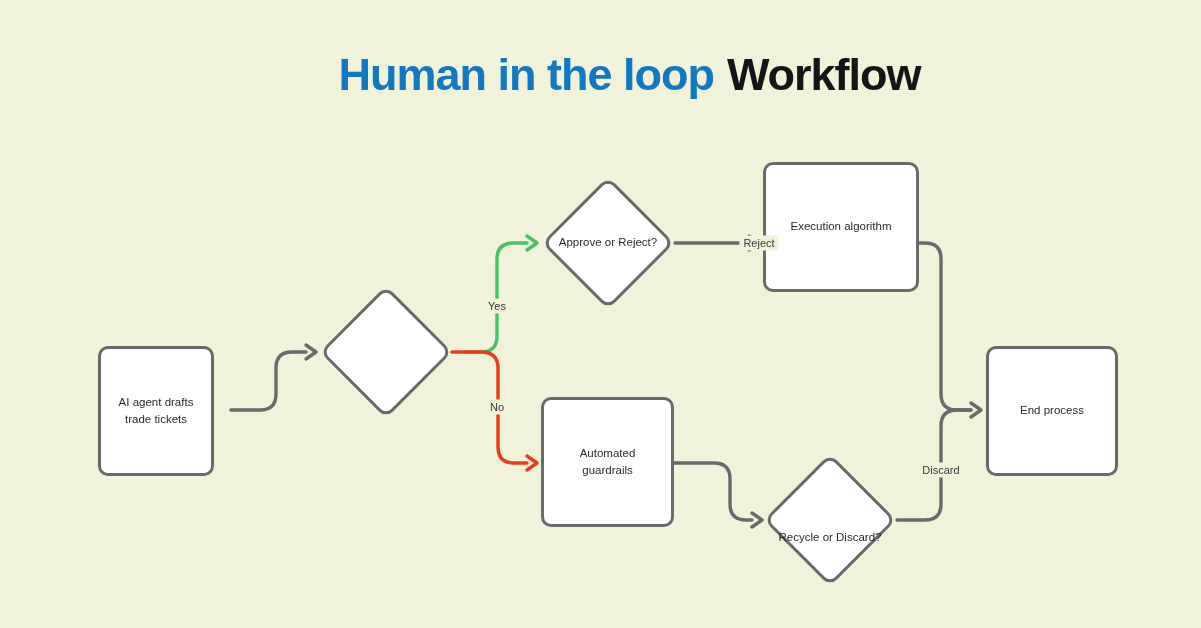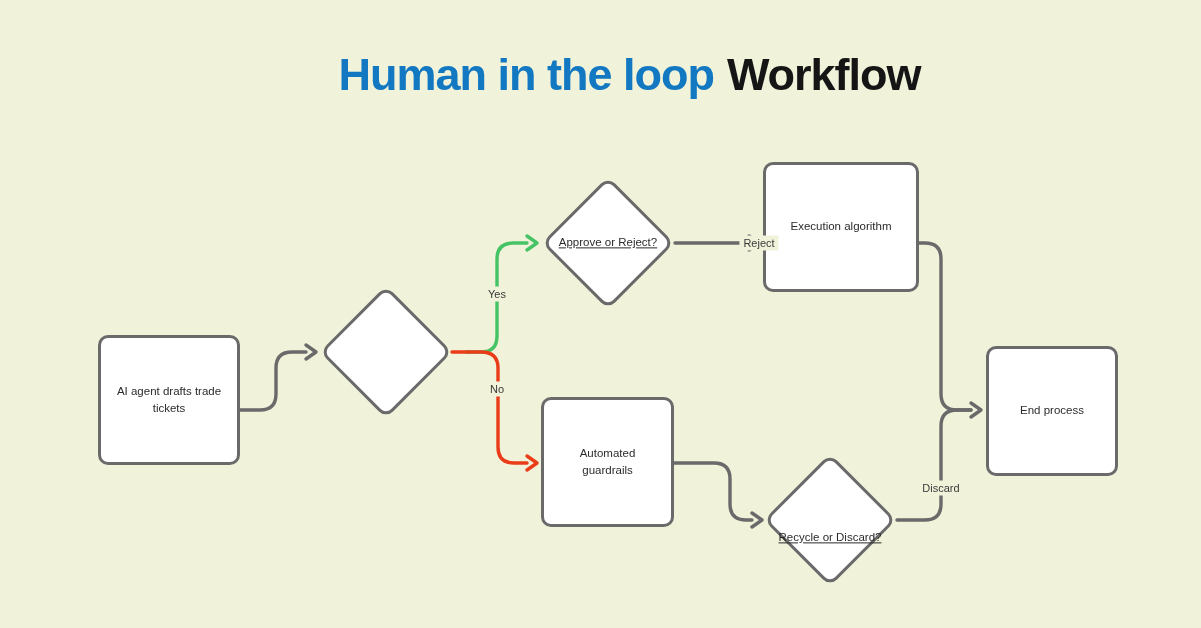--- a/index.html
+++ b/index.html
@@ -31,21 +31,21 @@
   .head-yes{fill:none;stroke:var(--yes_green);stroke-width:3.4;stroke-linecap:round;stroke-linejoin:round;}
   .head-no{fill:none;stroke:var(--no_red);stroke-width:3.4;stroke-linecap:round;stroke-linejoin:round;}
 
   .box{position:absolute;background:var(--node_fill);border:3.4px solid var(--stroke_gray);
        border-radius:10px;display:flex;align-items:center;justify-content:center;
        text-align:center;color:var(--node_text);font-size:11.5px;line-height:1.5;
        padding:0 9px;}
   .diamond{position:absolute;width:94px;height:94px;background:var(--node_fill);
        border:3.4px solid var(--stroke_gray);border-radius:10px;transform:rotate(45deg);}
   .diamond-label{position:absolute;width:104px;transform:translate(-50%,-50%);
-       text-align:center;color:var(--node_text);font-size:11.5px;line-height:1.5;text-decoration:underline;}
+       text-align:center;color:var(--node_text);font-size:11.5px;line-height:1.5;}
   .edge-label{position:absolute;transform:translate(-50%,-50%);background:var(--background);
        color:var(--label_text);font-size:11px;padding:2px 4px;line-height:1;}
 </style>
 </head>
 <body>
 
 <div class="canvas">
 
   <h1 class="title"><span class="accent">Human in the loop</span><span class="dark">Workflow</span></h1>
 
@@ -65,39 +65,39 @@
 
     <path class="edge" d="M895,243 H925 Q941,243 941,259 V394 Q941,410 957,410 H971"></path>
 
     <path class="edge" d="M897,520 H925 Q941,520 941,504 V426 Q941,410 957,410 H971"></path>
     <path class="head" d="M971,403 L981,410 L971,417"></path>
 
     <path class="edge" d="M674,463 H714 Q730,463 730,479 V504 Q730,520 746,520 H752"></path>
     <path class="head" d="M752,513 L762,520 L752,527"></path>
   </svg>
 
-  <div class="box" style="left:98px;top:335px;width:142px;height:130px">
+  <div class="box" style="left:98px;top:346px;width:116px;height:130px">
     <span>AI agent drafts trade tickets</span>
   </div>
   <div class="box" style="left:763px;top:162px;width:156px;height:130px">
     <span>Execution algorithm</span>
   </div>
   <div class="box" style="left:986px;top:346px;width:132px;height:130px">
     <span>End process</span>
   </div>
   <div class="box" style="left:541px;top:397px;width:133px;height:130px">
     <span>Automated guardrails</span>
   </div>
 
   <div class="diamond" style="left:339px;top:305px"></div>
 
   <div class="diamond" style="left:561px;top:196px"></div>
   <div class="diamond-label" style="left:608px;top:243px">Approve or Reject?</div>
 
   <div class="diamond" style="left:783px;top:473px"></div>
   <div class="diamond-label" style="left:830px;top:538px">Recycle or Discard?</div>
 
-  <div class="edge-label" style="left:497px;top:294px">Yes</div>
-  <div class="edge-label" style="left:497px;top:389px">No</div>
+  <div class="edge-label" style="left:497px;top:306px">Yes</div>
+  <div class="edge-label" style="left:497px;top:407px">No</div>
   <div class="edge-label" style="left:759px;top:243px">Reject</div>
-  <div class="edge-label" style="left:941px;top:488px">Discard</div>
+  <div class="edge-label" style="left:941px;top:470px">Discard</div>
 
 </div>
 
 </body></html>

